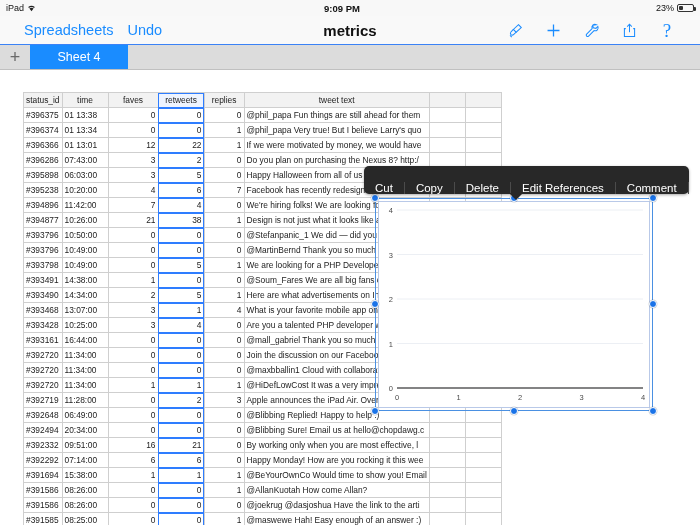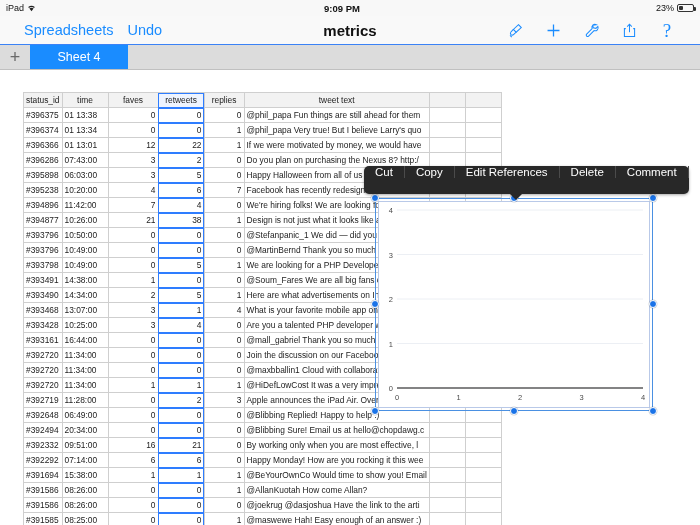--- a/index.html
+++ b/index.html
@@ -122,21 +122,21 @@
   .handle {
     position: absolute; width: 8px; height: 8px; border-radius: 50%;
     background: #1a73e8; border: 1.3px solid #ffffff;
     box-shadow: 0 0 0 0.5px rgba(0,0,0,.18);
   }
 
   
   .ctxmenu {
     position: absolute; left: 364px; top: 96px;
     height: 28px; background: #282828; border-radius: 5px;
-    display: flex; align-items: flex-start; overflow: visible;
+    display: flex; align-items: flex-end; overflow: visible;
     box-shadow: 0 1px 3px rgba(0,0,0,.35);
     z-index: 40;
   }
   .ctx-item {
     display: flex; align-items: center; padding: 0 11px;
     color: #fff; font-size: 11.5px; cursor: pointer;
     border-right: 1px solid #4b4b4b; white-space: nowrap;
   }
   .ctx-item:last-child { border-right: none; }
   .ctx-arrow {
@@ -541,20 +541,20 @@
     <div class="handle" style="left:649px; top:124px;"></div>
     <div class="handle" style="left:371px; top:230px;"></div>
     <div class="handle" style="left:649px; top:230px;"></div>
     <div class="handle" style="left:371px; top:337px;"></div>
     <div class="handle" style="left:510px; top:337px;"></div>
     <div class="handle" style="left:649px; top:337px;"></div>
 
     <div class="ctxmenu" id="ctxmenu">
       <div class="ctx-item">Cut</div>
         <div class="ctx-item">Copy</div>
+        <div class="ctx-item">Delete</div>
         <div class="ctx-item">Edit References</div>
-        <div class="ctx-item">Delete</div>
         <div class="ctx-item">Comment</div>
         <div class="ctx-arrow"></div>
     </div>
 
   </div>
 </div>
 
 </body></html>

